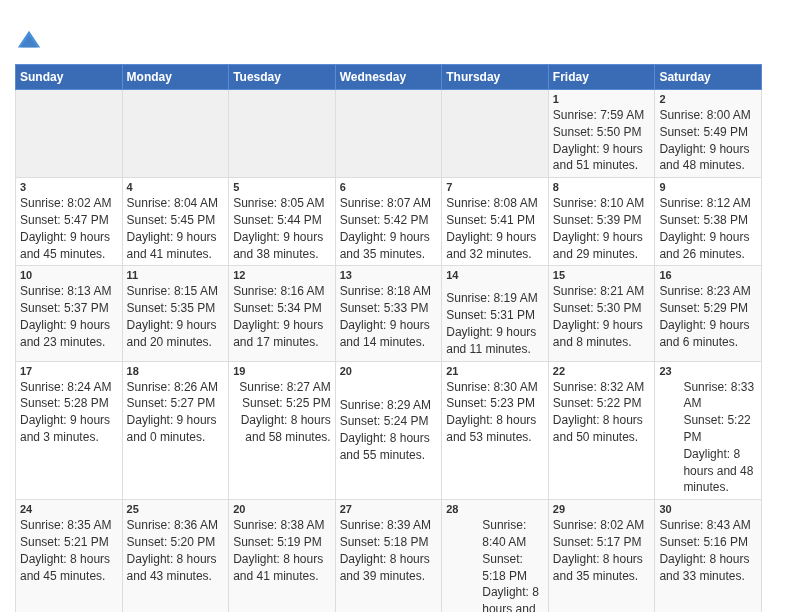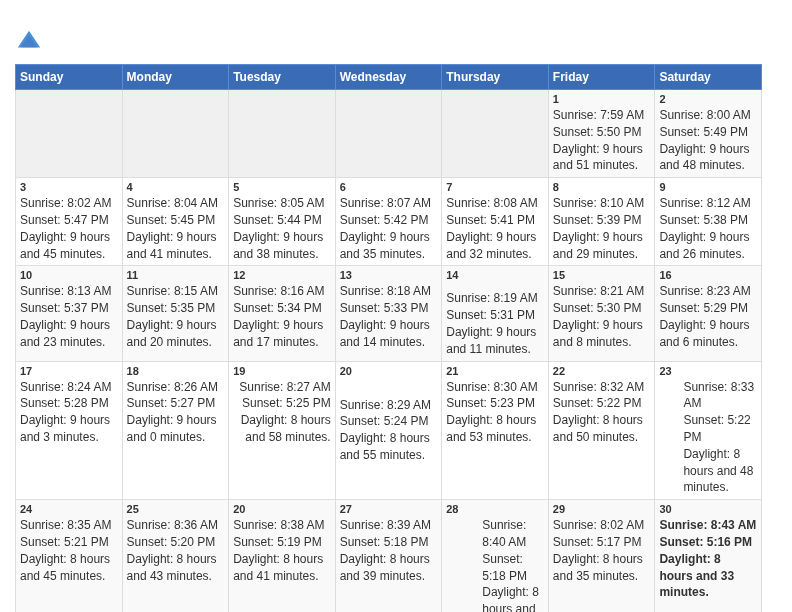--- a/index.html
+++ b/index.html
@@ -307,20 +307,20 @@
 Daylight: 8 hours and 37 minutes.</div>
           </td>
           <td>
             <div class="day-num">29</div>
             <div class="day-info" style="white-space: pre-line;">Sunrise: 8:02 AM
 Sunset: 5:17 PM
 Daylight: 8 hours and 35 minutes.</div>
           </td>
           <td>
             <div class="day-num">30</div>
-            <div class="day-info" style="white-space: pre-line; font-weight: bold;">Sunrise: 8:43 AM
+            <div class="day-info" style="white-space: pre-line;">Sunrise: 8:43 AM
 Sunset: 5:16 PM
 Daylight: 8 hours and 33 minutes.</div>
           </td>
         </tr>
       </tbody>
   </table>
 </div>
 
 </body></html>

